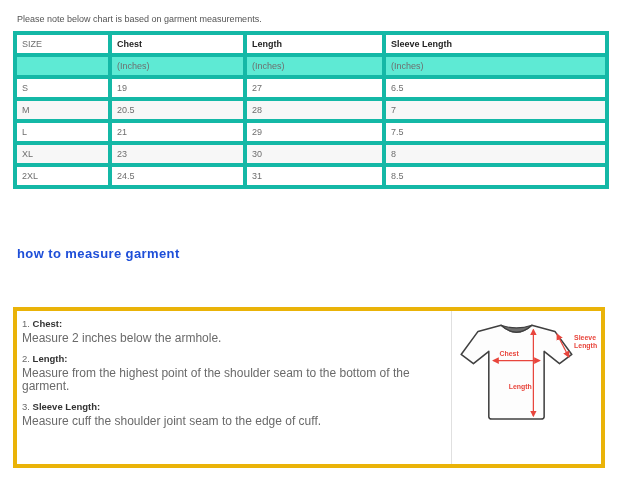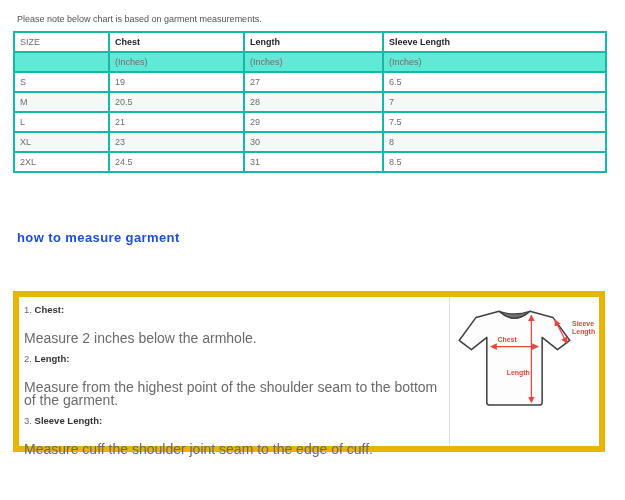--- a/index.html
+++ b/index.html
@@ -16,44 +16,44 @@
   }
   .note{
     font-size:9px;color:#545454;margin:14px 0 0 4px;line-height:11px;
   }
 
   table.size-chart{
     border-collapse:collapse;table-layout:fixed;
     width:592px;margin-top:6px;
   }
   .size-chart th,.size-chart td{
-    border:2px solid #14b8a6;
+    border:4px solid #14b8a6;
     padding:4px 6px 4px 5px;
     font-size:9px;line-height:10px;height:9px;
     text-align:left;font-weight:400;color:#6e6e6e;
     overflow:hidden;white-space:nowrap;
   }
   .size-chart thead th.hdr-bold{color:#1f1f1f;font-weight:700;}
   .size-chart .units-row{background:#5eead4;}
   .size-chart tbody tr:nth-child(even){background:#f7f7f7;}
 
   .section-heading{
     font-size:13px;font-weight:700;color:#1d4ed8;
     margin:57px 0 0 4px;letter-spacing:.4px;
   }
 
   .measure-box{
     display:flex;width:592px;height:161px;box-sizing:border-box;
-    border:6px solid #eab308;margin-top:46px;
+    border:4px solid #eab308;margin-top:46px;
   }
   .instructions{flex:1;padding:6px 10px 0 5px;}
   .step{margin-bottom:7px;}
   .step-title{font-size:9.5px;line-height:13px;color:#6a6a6a;}
   .step-title b{color:#333;font-weight:700;}
-  .step-desc{font-size:14px;line-height:13px;color:#6a6a6a;margin-top:16px;}
+  .step-desc{font-size:12px;line-height:13px;color:#6a6a6a;margin-top:2px;}
 
   .diagram-cell{
     width:150px;box-sizing:border-box;border-left:1px solid #e0e0e0;
     padding:5px 0 0 3px;
   }
   .diagram-cell svg{display:block;}
   .svg-label{
     font-family:"Liberation Sans","DejaVu Sans",sans-serif;
     font-size:9px;font-weight:700;fill:var(--accent-red,#e8453c);
   }

